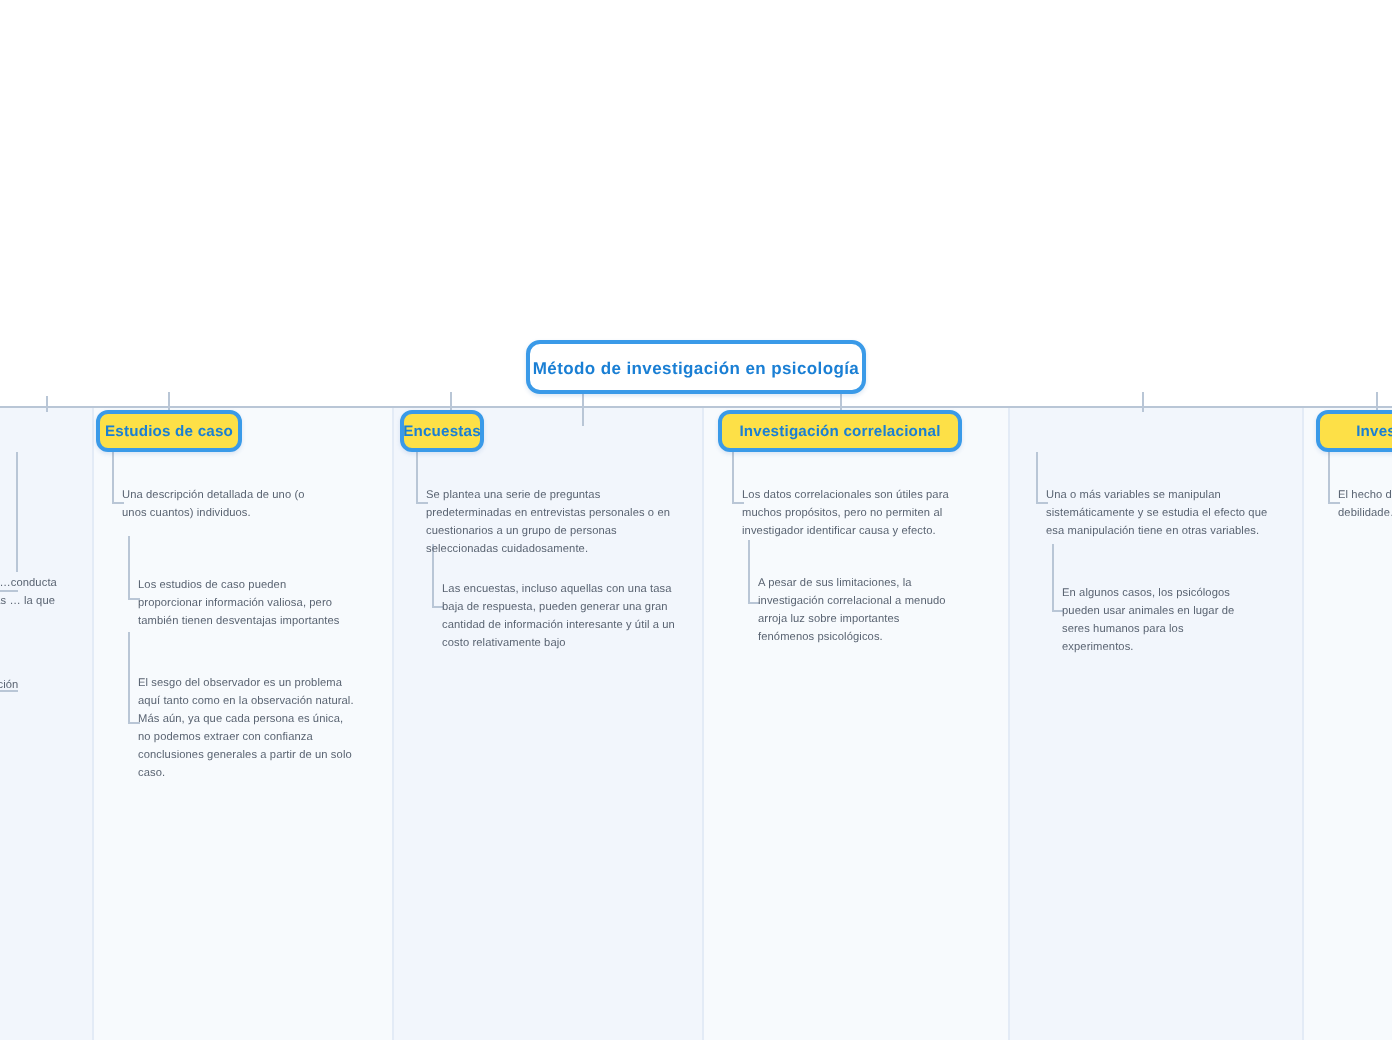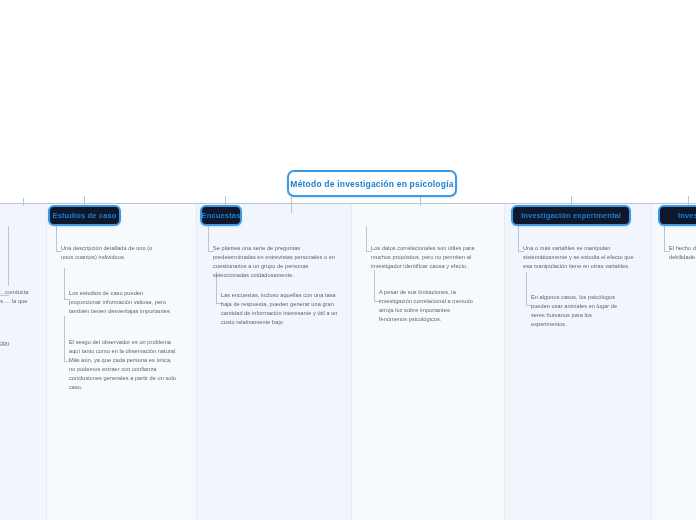--- a/index.html
+++ b/index.html
@@ -45,32 +45,31 @@
     color: #1a7fd4;
     font-size: 8.5px;
     font-weight: bold;
     letter-spacing: 0.2px;
     display: flex;
     align-items: center;
     justify-content: center;
     text-align: center;
     box-shadow: 0 1px 2px rgba(60,120,190,0.18);
     z-index: 30;
-    margin-left: 24px;
   }
 
   
   .branch-node {
     position: absolute;
     top: 205px;
     height: 21px;
     box-sizing: border-box;
     border: 2px solid #3a9ae8;
     border-radius: 6px;
-    background: #0f172a;
+    background: #fde047;
     color: #1a7fd4;
     font-size: 7.6px;
     font-weight: bold;
     letter-spacing: 0.1px;
     display: flex;
     align-items: center;
     justify-content: center;
     white-space: nowrap;
     padding: 0 9px;
     box-shadow: 0 1px 2px rgba(60,120,190,0.16);
@@ -152,32 +151,32 @@
   <div class="line v" style="left:208px; top:226px; height:26px;"></div>
   <div class="line h" style="left:208px; top:251px; width:6px;"></div>
 
   <div class="leaf" style="left:213px; top:244px; width:130px;">Se plantea una serie de preguntas predeterminadas en entrevistas personales o en cuestionarios a un grupo de personas seleccionadas cuidadosamente.</div>
 
   <div class="line v" style="left:216px; top:272px; height:32px;"></div>
   <div class="line h" style="left:216px; top:303px; width:6px;"></div>
 
   <div class="leaf" style="left:221px; top:291px; width:127px;">Las encuestas, incluso aquellas con una tasa baja de respuesta, pueden generar una gran cantidad de información interesante y útil a un costo relativamente bajo</div>
 
+  <div class="branch-node" style="left:359px; width:122px;">Investigación correlacional</div>
 
   <div class="line v" style="left:366px; top:226px; height:26px;"></div>
   <div class="line h" style="left:366px; top:251px; width:6px;"></div>
 
   <div class="leaf" style="left:371px; top:244px; width:124px;">Los datos correlacionales son útiles para muchos propósitos, pero no permiten al investigador identificar causa y efecto.</div>
 
   <div class="line v" style="left:374px; top:270px; height:32px;"></div>
   <div class="line h" style="left:374px; top:301px; width:6px;"></div>
 
   <div class="leaf" style="left:379px; top:288px; width:94px;">A pesar de sus limitaciones, la investigación correlacional a menudo arroja luz sobre importantes fenómenos psicológicos.</div>
 
-  <div class="branch-node" style="left:511px; width:120px;">Investigación experimental</div>
 
   <div class="line v" style="left:518px; top:226px; height:26px;"></div>
   <div class="line h" style="left:518px; top:251px; width:6px;"></div>
 
   <div class="leaf" style="left:523px; top:244px; width:118px;">Una o más variables se manipulan sistemáticamente y se estudia el efecto que esa manipulación tiene en otras variables.</div>
 
   <div class="line v" style="left:526px; top:272px; height:34px;"></div>
   <div class="line h" style="left:526px; top:305px; width:6px;"></div>
 
   <div class="leaf" style="left:531px; top:293px; width:92px;">En algunos casos, los psicólogos pueden usar animales en lugar de seres humanos para los experimentos.</div>

